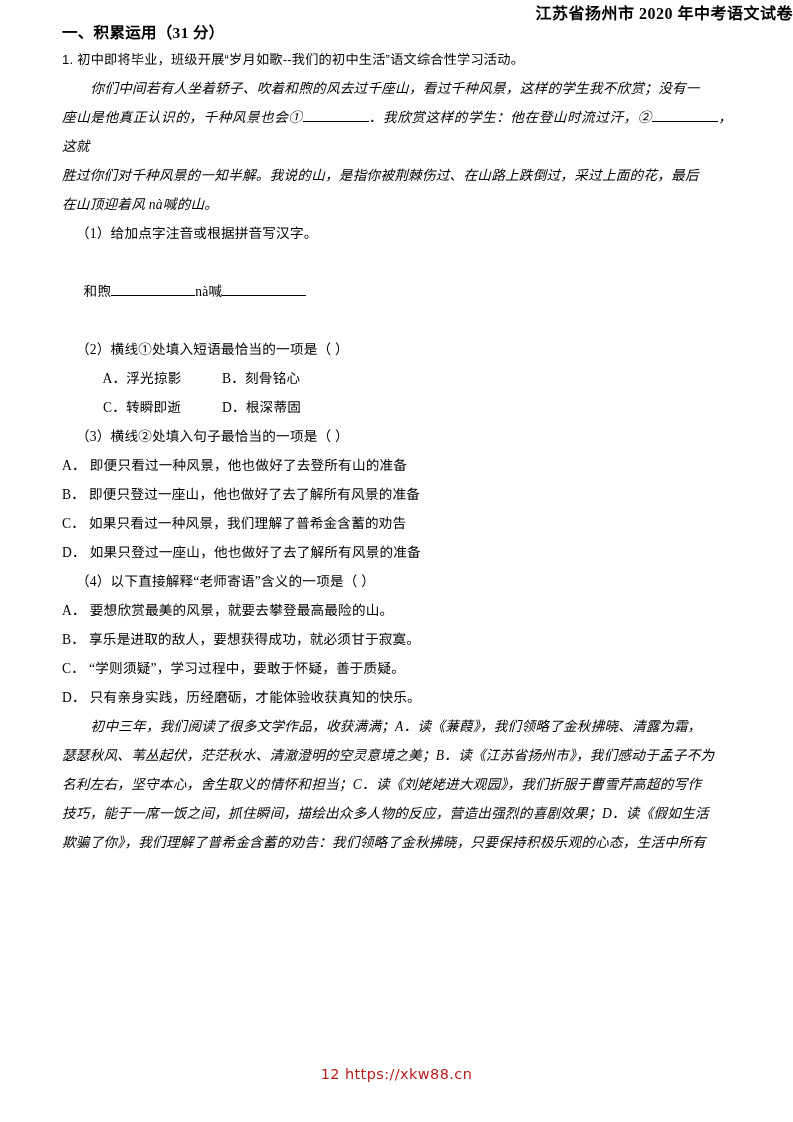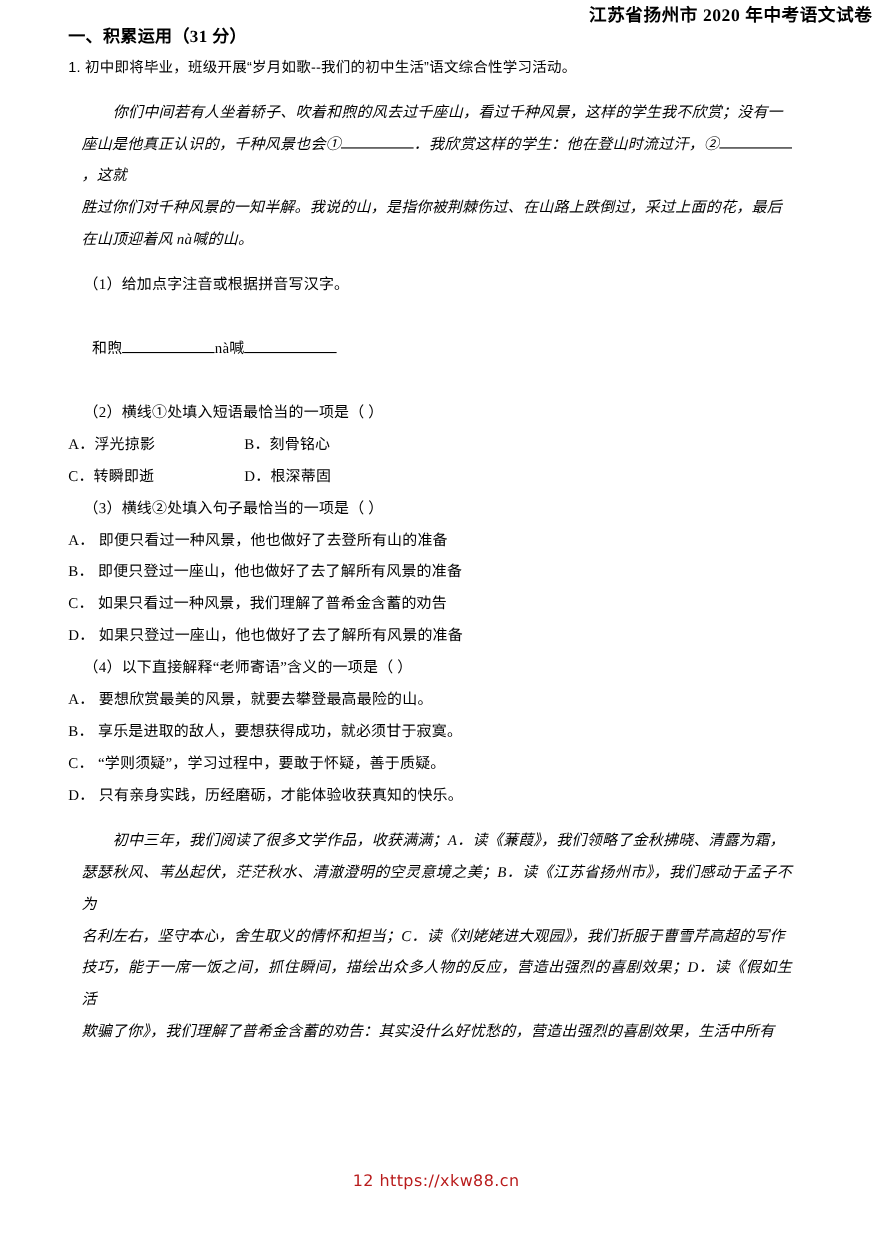--- a/index.html
+++ b/index.html
@@ -64,21 +64,21 @@
     font-size: 13.6px;
     line-height: 29px;
     margin: 0;
     letter-spacing: 0.2px;
   }
 
   
   .passage {
     font-size: 13.6px;
     line-height: 29px;
-    margin: 12px;
+    margin: 0;
     letter-spacing: 0.25px;
     font-style: italic;
     font-family: "Liberation Serif", "DejaVu Serif", serif;
     text-align: justify;
     text-justify: inter-character;
   }
   .passage .indent { padding-left: 2.1em; }
 
   
   .blank {
@@ -105,21 +105,21 @@
     letter-spacing: 0.2px;
   }
   .opt .lbl { padding-right: 4px; }
   .opt-row {
     font-size: 13.6px;
     line-height: 29px;
     margin: 0;
     letter-spacing: 0.2px;
     display: block;
   }
-  .opt-row .cell-a { display: inline-block; width: 160px; }
+  .opt-row .cell-a { display: inline-block; width: 160px; text-align: center; }
 
   
   .watermark {
     position: absolute;
     left: 0;
     top: 1066px;
     width: 793px;
     text-align: center;
     font-family: "DejaVu Sans", "Liberation Sans", sans-serif;
     font-size: 14.5px;
@@ -173,20 +173,20 @@
     <div class="opt"><span class="lbl">B．</span><span>享乐是进取的敌人，要想获得成功，就必须甘于寂寞。</span></div>
     <div class="opt"><span class="lbl">C．</span><span>“学则须疑”，学习过程中，要敢于怀疑，善于质疑。</span></div>
     <div class="opt"><span class="lbl">D．</span><span>只有亲身实践，历经磨砺，才能体验收获真知的快乐。</span></div>
 
 
     <div class="passage">
       <div><span class="indent"></span><span>初中三年，我们阅读了很多文学作品，收获满满；A．读《蒹葭》，我们领略了金秋拂晓、清露为霜，</span></div>
       <div><span>瑟瑟秋风、苇丛起伏，茫茫秋水、清澈澄明的空灵意境之美；B．读《江苏省扬州市》，我们感动于孟子不为</span></div>
       <div><span>名利左右，坚守本心，舍生取义的情怀和担当；C．读《刘姥姥进大观园》，我们折服于曹雪芹高超的写作</span></div>
       <div><span>技巧，能于一席一饭之间，抓住瞬间，描绘出众多人物的反应，营造出强烈的喜剧效果；D．读《假如生活</span></div>
-      <div><span>欺骗了你》，我们理解了普希金含蓄的劝告：其实没什么好忧愁的，营造出强烈的喜剧效果，生活中所有</span></div>
+      <div><span>欺骗了你》，我们理解了普希金含蓄的劝告：我们领略了金秋拂晓，只要保持积极乐观的心态，生活中所有</span></div>
     </div>
 
   </div>
 
   <div class="watermark">12 https://xkw88.cn</div>
 
 </div>
 
 </body></html>

